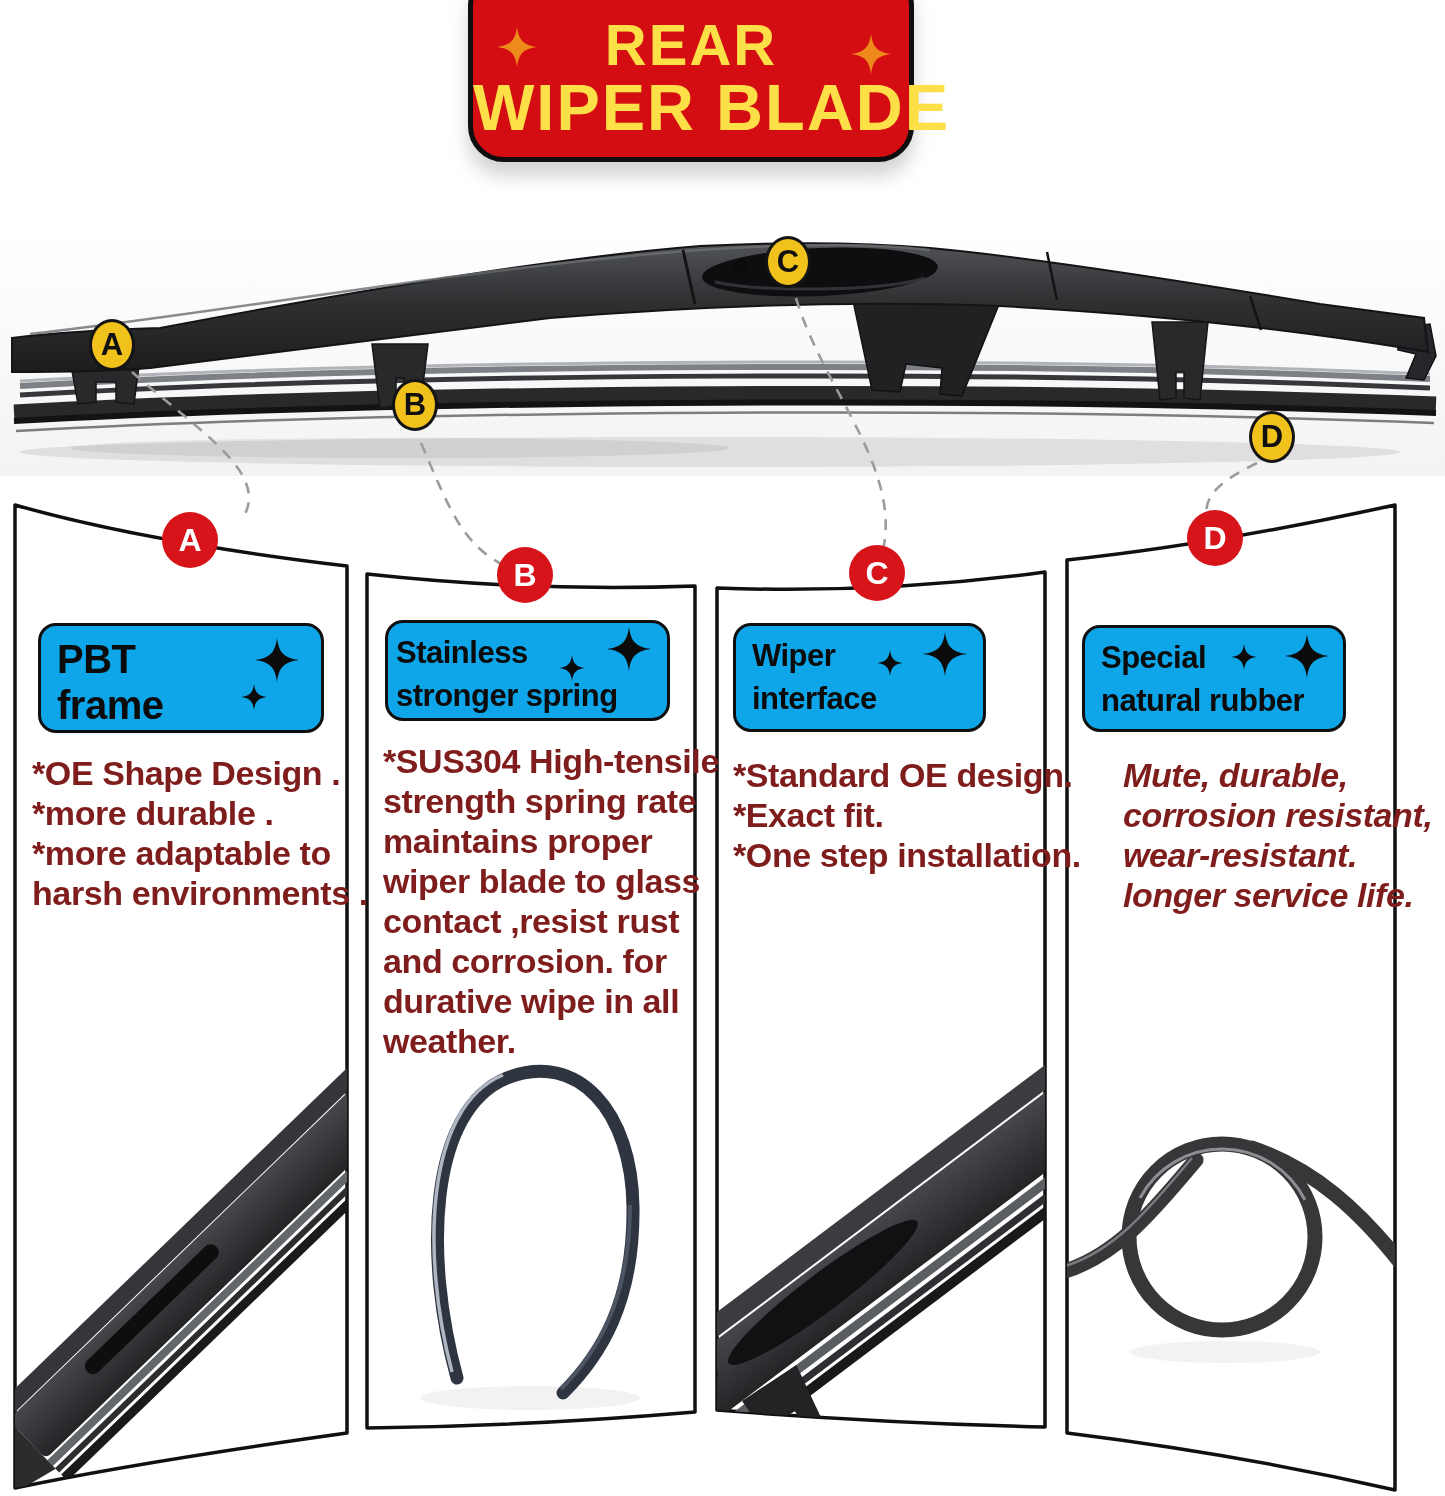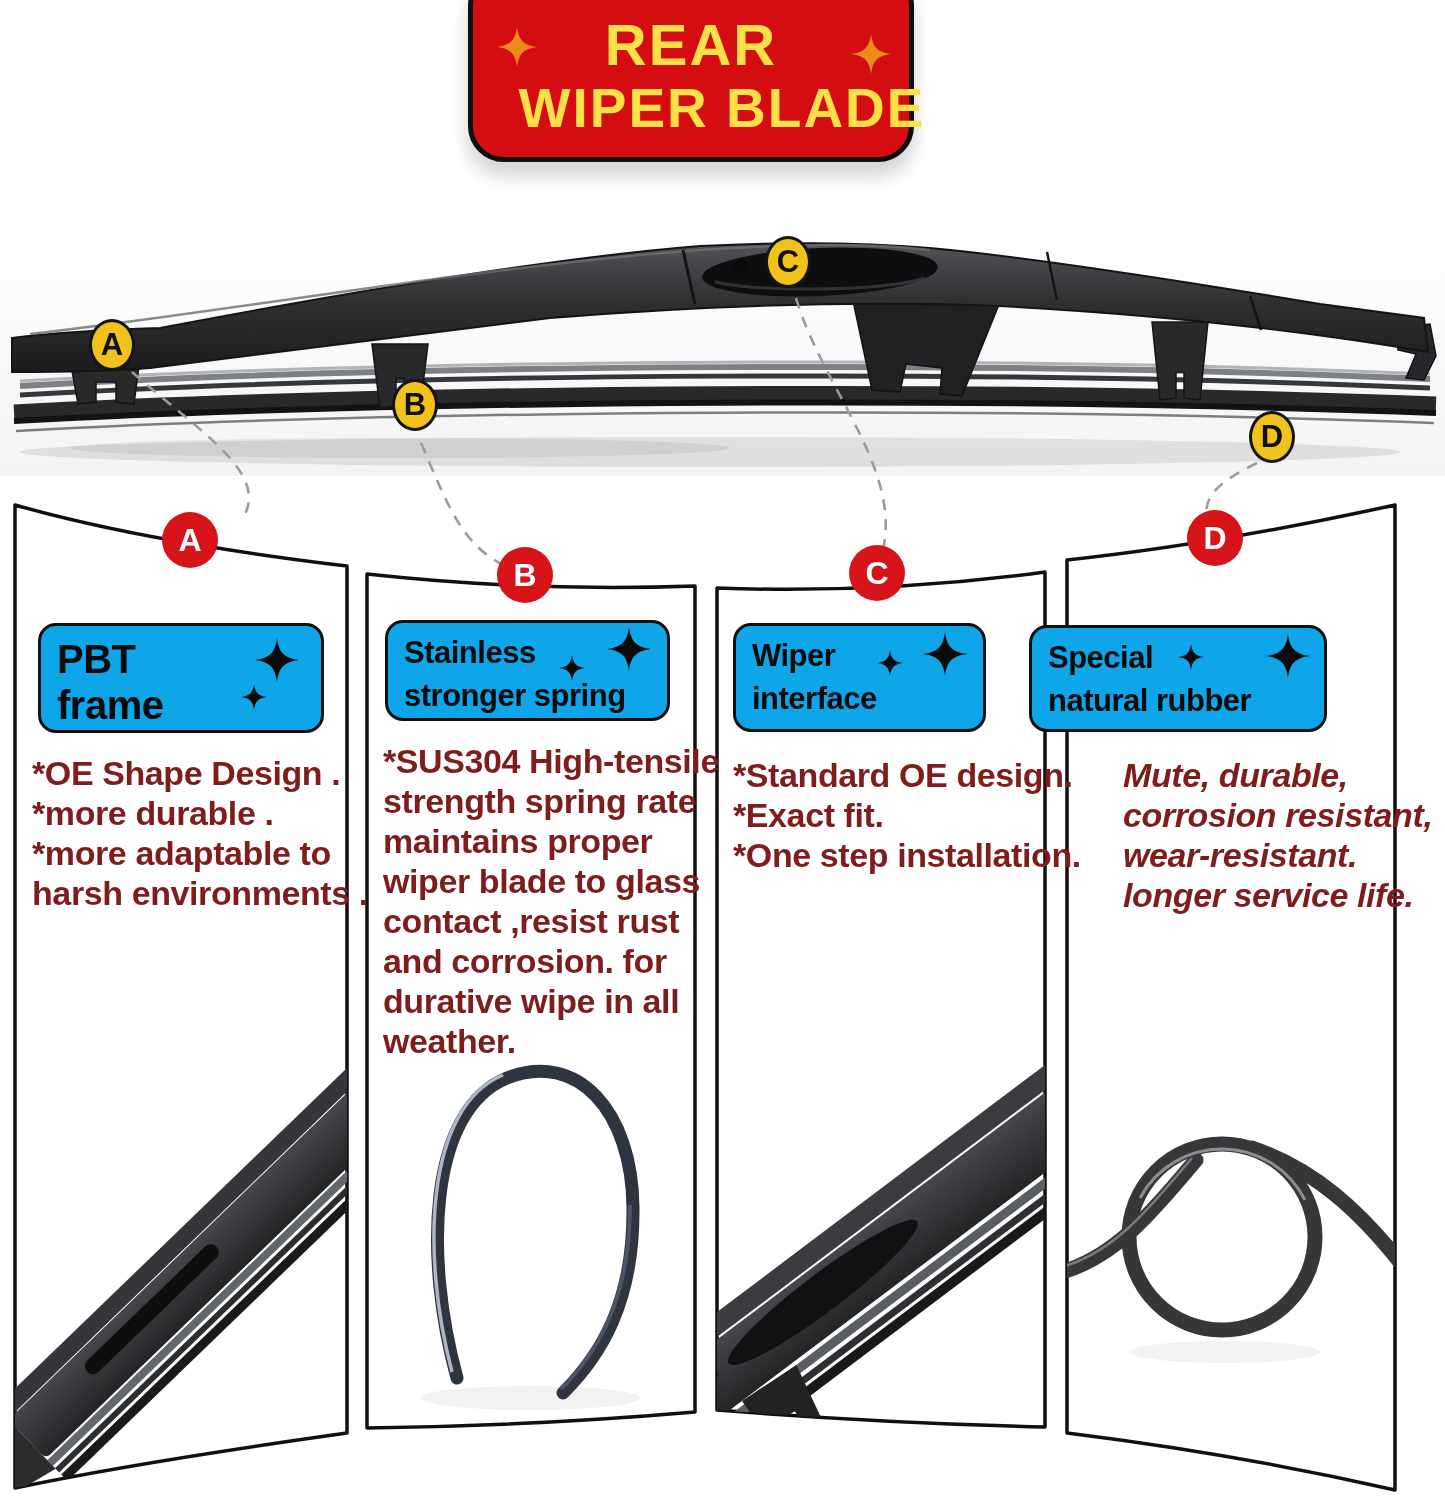--- a/index.html
+++ b/index.html
@@ -7,21 +7,21 @@
        font-family:"Liberation Sans",sans-serif;color:#0c0c0c;}
   .stage{position:absolute;left:0;top:0;}
 
   
   .banner{position:absolute;left:468px;top:-30px;width:446px;height:192px;
           background:#d40d12;border:5px solid #0e0e0e;border-radius:36px;
           box-sizing:border-box;box-shadow:0 14px 18px rgba(130,130,130,.35);}
   .banner-line{position:absolute;left:0;width:100%;text-align:center;color:#fde047;
                font-weight:bold;letter-spacing:2px;white-space:nowrap;}
   .banner-line.l1{top:40px;font-size:58px;line-height:60px;}
-  .banner-line.l2{top:104px;font-size:55px;line-height:58px;margin-left:31px;}
+  .banner-line.l2{top:104px;font-size:65px;line-height:58px;}
   .sparkle{position:absolute;pointer-events:none;}
   .s-banner-left{left:24px;top:52px;width:40px;height:40px;}
   .s-banner-right{left:378px;top:59px;width:40px;height:40px;}
 
   
   .callout{position:absolute;width:46px;height:52px;border-radius:50%;
            background:#f2c21c;border:3px solid #141414;box-sizing:border-box;
            display:flex;align-items:center;justify-content:center;
            font-weight:bold;font-size:31px;color:#101010;}
   .co-a{left:89px;top:319px;}  .co-b{left:392px;top:379px;}
@@ -32,23 +32,23 @@
          background:#d7141a;color:#ffffff;font-weight:bold;font-size:32px;
          display:flex;align-items:center;justify-content:center;
          box-shadow:0 0 0 2px #d7141a;}
   .bg-a{left:164px;top:514px;} .bg-b{left:499px;top:549px;}
   .bg-c{left:851px;top:547px;} .bg-d{left:1189px;top:512px;}
 
   
   .tbox{position:absolute;background:#0ea5e9;border:3.5px solid #0f0f0f;
         border-radius:18px;box-sizing:border-box;padding:8px 0 0 16px;}
   .tb-a{left:38px;top:623px;width:286px;height:110px;padding-top:10px;}
-  .tb-b{left:385px;top:620px;width:285px;height:101px;}
+  .tb-b{left:385px;top:620px;width:285px;height:101px;padding-left:8px;}
   .tb-c{left:733px;top:623px;width:253px;height:109px;}
-  .tb-d{left:1029px;top:625px;width:298px;height:107px;}
+  .tb-d{left:1082px;top:625px;width:264px;height:107px;}
   .tl{font-weight:bold;color:#0b0b0b;white-space:nowrap;letter-spacing:-0.5px;}
   .tb-a .tl{font-size:40px;line-height:46px;}
   .tb-b .tl,.tb-c .tl,.tb-d .tl{font-size:31px;line-height:43px;}
   .sp-big{width:44px;height:44px;} .sp-small{width:26px;height:26px;}
   .spa1{right:22px;top:12px;} .spa2{right:54px;top:58px;}
   .spb1{right:16px;top:4px;}  .spb2{right:82px;top:32px;}
   .spc1{right:16px;top:6px;}  .spc2{right:80px;top:24px;}
   .spd1{right:14px;top:6px;}  .spd2{left:146px;top:16px;}
 
   

